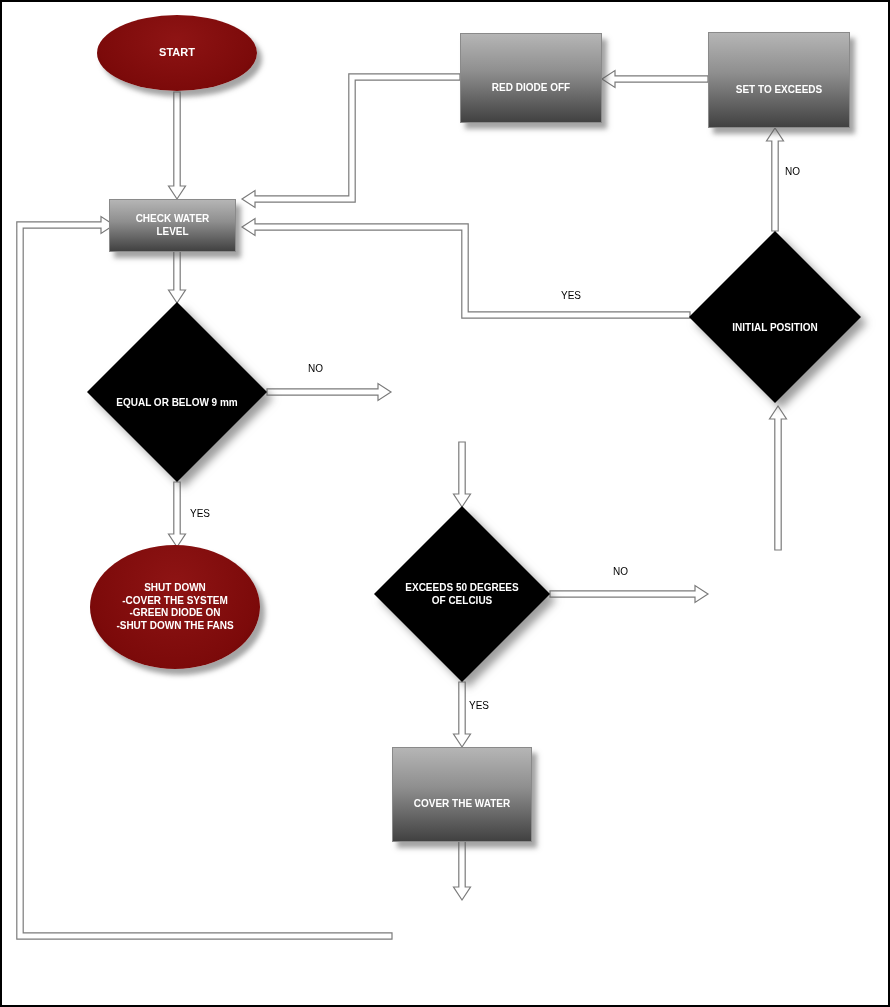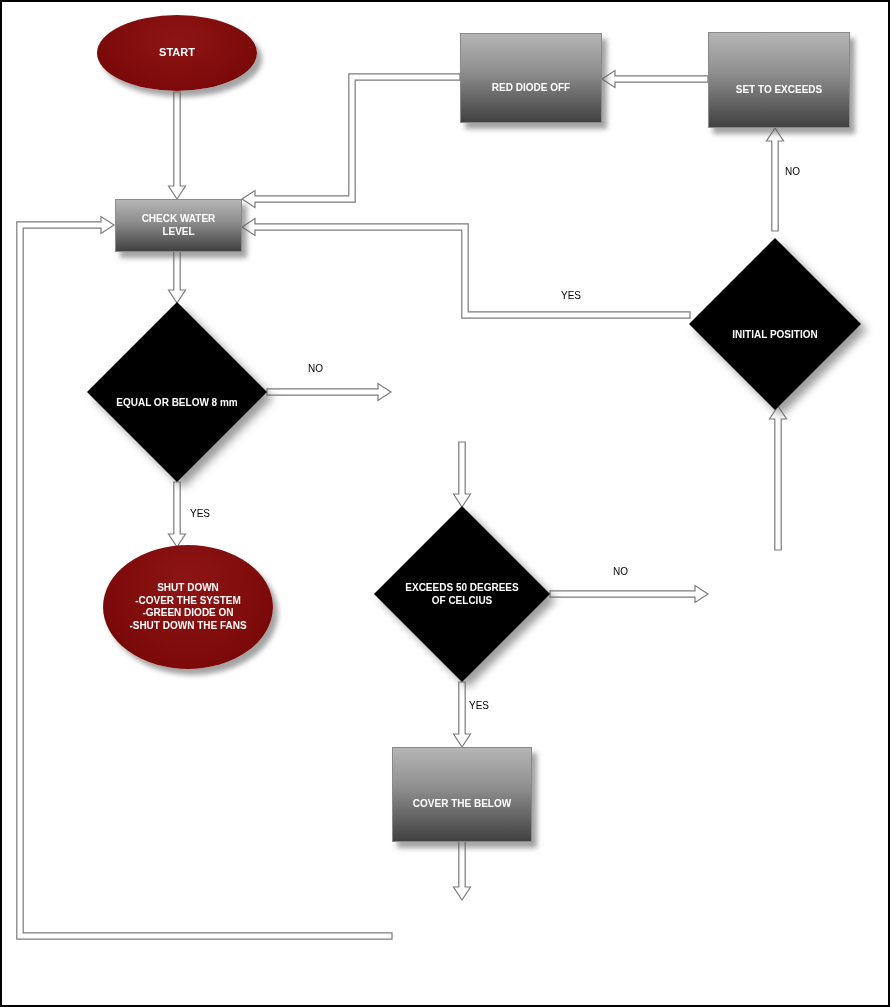--- a/index.html
+++ b/index.html
@@ -54,53 +54,53 @@
   </div>
 
   <div class="node rect" style="left:458px;top:31px;width:140px;height:88px">
     <span class="nowrap">RED DIODE OFF</span>
   </div>
 
   <div class="node rect" style="left:706px;top:30px;width:140px;height:94px">
     <span class="nowrap">SET TO EXCEEDS</span>
   </div>
 
-  <div class="node rect" style="left:113px;top:197px;width:125px;height:51px">
+  <div class="node rect" style="left:107px;top:197px;width:125px;height:51px">
     <span style="width:90px">CHECK WATER LEVEL</span>
   </div>
 
   <div class="dwrap" style="left:85px;top:300px;width:180px;height:180px">
     <div class="diamond">
-      <span class="nowrap">EQUAL OR BELOW 8 mm</span>
+      <span class="nowrap">EQUAL OR BELOW 9 mm</span>
     </div>
   </div>
 
 
-  <div class="dwrap" style="left:687px;top:236px;width:172px;height:172px">
+  <div class="dwrap" style="left:687px;top:229px;width:172px;height:172px">
     <div class="diamond">
       <span class="nowrap">INITIAL POSITION</span>
     </div>
   </div>
 
-  <div class="node ellipse" style="left:101px;top:543px;width:170px;height:124px">
+  <div class="node ellipse" style="left:88px;top:543px;width:170px;height:124px">
     <div>SHUT DOWN</div>
     <div>-COVER THE SYSTEM</div>
     <div>-GREEN DIODE ON</div>
     <div>-SHUT DOWN THE FANS</div>
   </div>
 
   <div class="dwrap" style="left:372px;top:504px;width:176px;height:176px">
     <div class="diamond">
       <span style="width:125px">EXCEEDS 50 DEGREES OF CELCIUS</span>
     </div>
   </div>
 
 
   <div class="node rect" style="left:390px;top:745px;width:138px;height:93px">
-    <span class="nowrap">COVER THE BELOW</span>
+    <span class="nowrap">COVER THE WATER</span>
   </div>
 
 
   <div class="elabel" style="left:306px;top:361px">NO</div>
   <div class="elabel" style="left:188px;top:506px">YES</div>
   <div class="elabel" style="left:611px;top:564px">NO</div>
   <div class="elabel" style="left:467px;top:698px">YES</div>
   <div class="elabel" style="left:783px;top:164px">NO</div>
   <div class="elabel" style="left:559px;top:288px">YES</div>
 </div>

